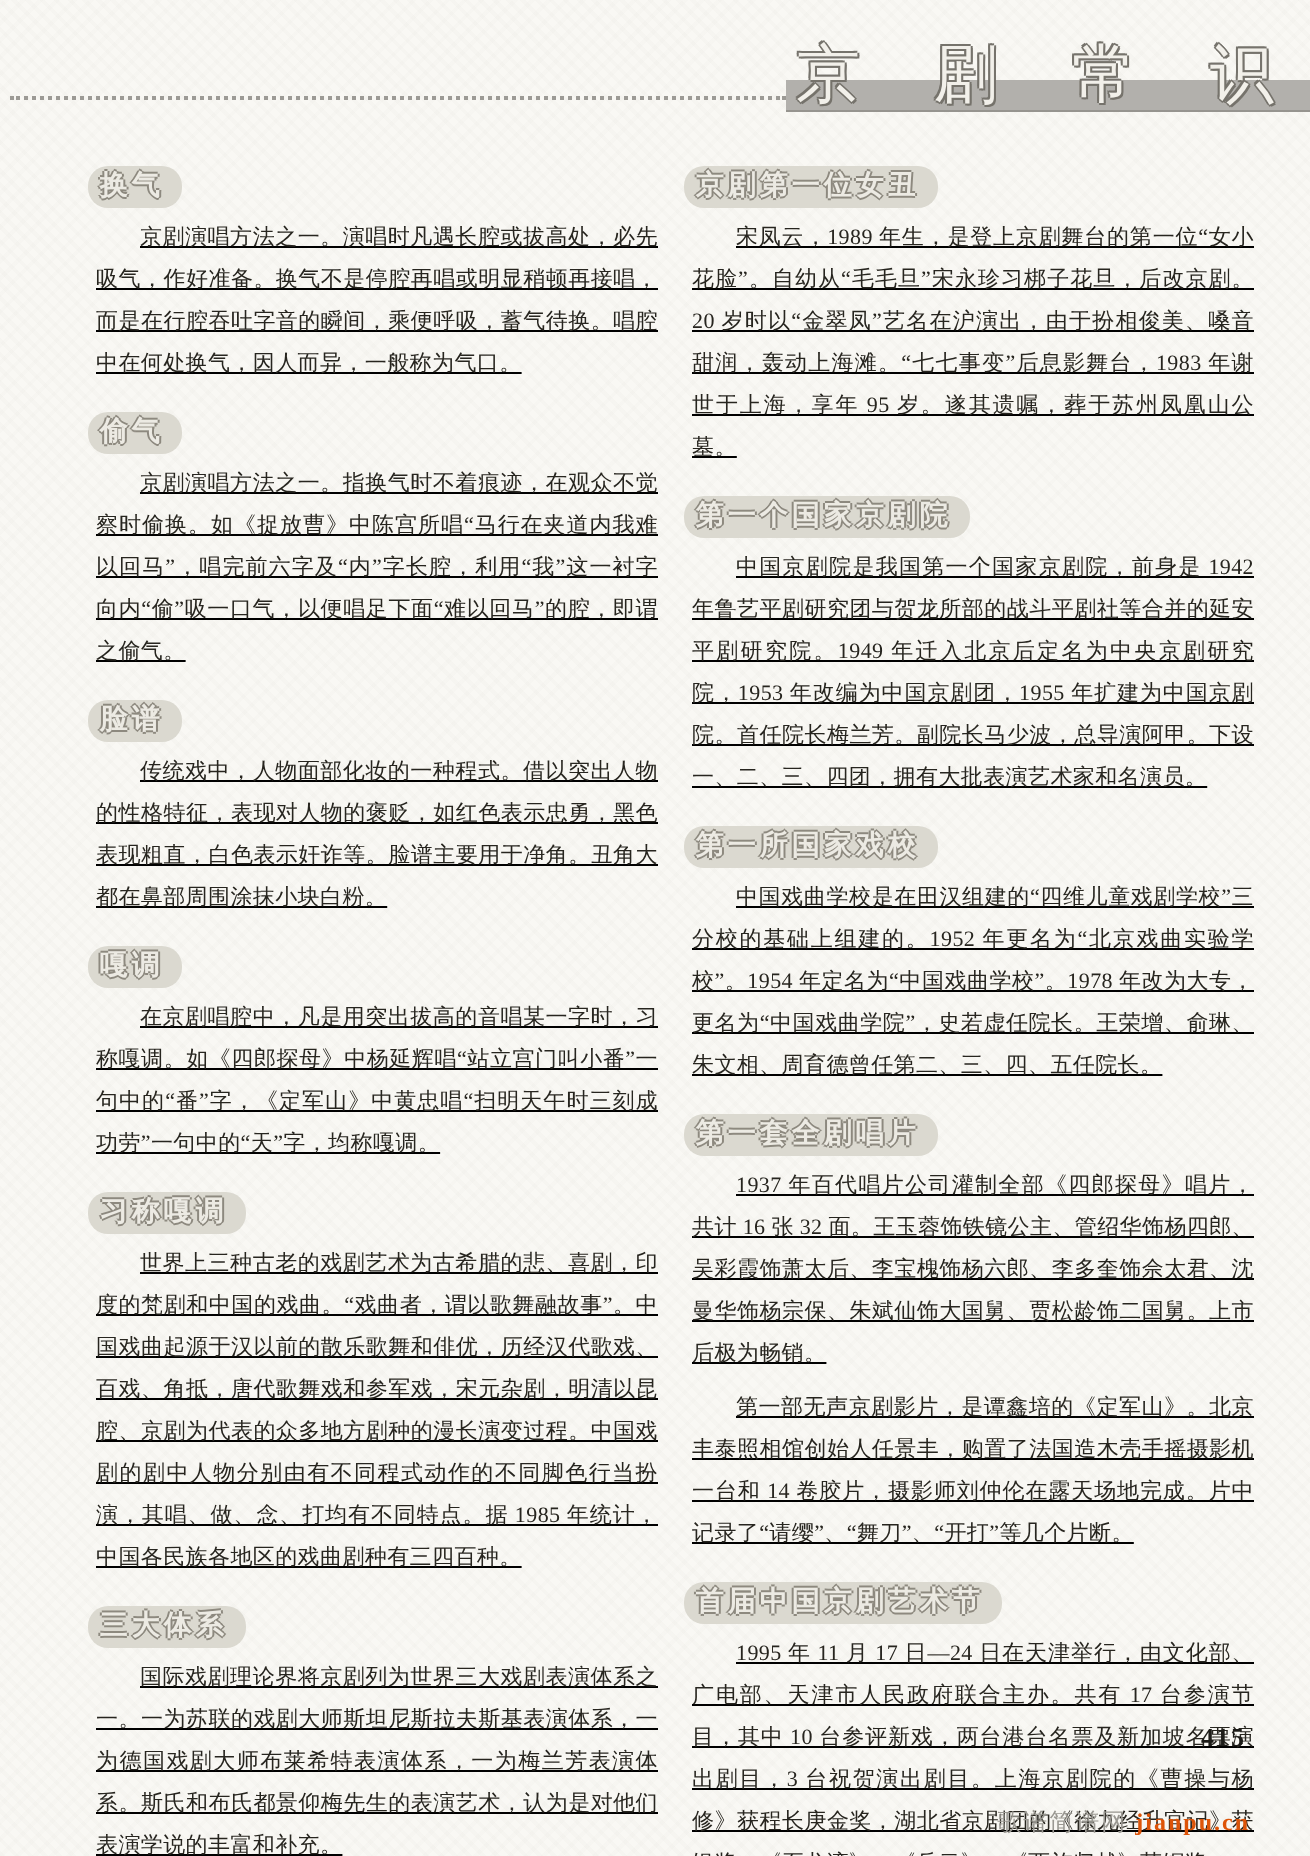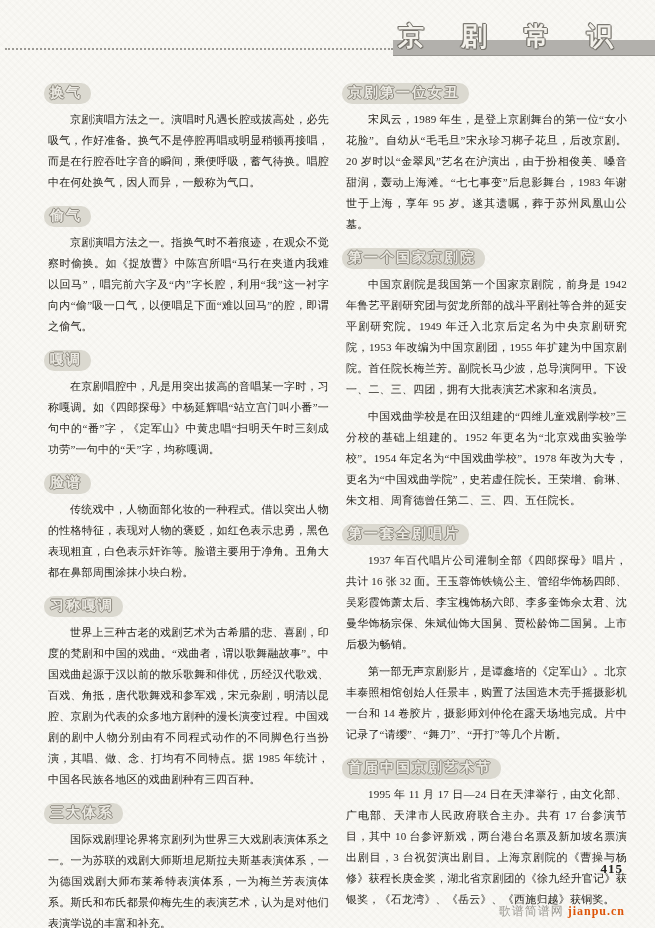--- a/index.html
+++ b/index.html
@@ -22,29 +22,29 @@
   .header-dots{
     position:absolute;top:48px;left:5px;width:388px;height:0;
     border-top:2px dotted #9c9a95;
   }
   .header-bar{
     position:absolute;top:40px;left:393px;width:262px;height:15px;
     background:#b2b0ac;border-bottom:1px solid #96948f;
   }
   .header-title{
     position:absolute;top:22px;left:398px;width:257px;
-    font-size:26px;font-weight:bold;line-height:30px;
+    font-size:32px;font-weight:normal;line-height:30px;
     letter-spacing:37px;white-space:nowrap;
     color:#f2f0ea;
     text-shadow:-1px 0 #76736c,1px 0 #76736c,0 -1px #76736c,0 1px #76736c,1px 1px #76736c,-1px -1px #76736c;
   }
   
   .columns{
     position:absolute;top:76px;left:48px;right:28px;bottom:120px;
-    display:flex;gap:17px;
+    display:flex;gap:17px;text-decoration:underline;
   }
   .col{flex:1 1 0;min-width:0;}
   .sec{margin:0 0 4px 0;}
   .pill{
     display:inline-block;margin:7px 0 3px -4px;
     padding:1px 9px 2px 6px;
     background:#dbd9d0;border-radius:10px;
     font-size:14px;font-weight:bold;letter-spacing:2px;
     color:#eceae3;
     text-shadow:-1px 0 #8d897f,1px 0 #8d897f,0 -1px #8d897f,0 1px #8d897f;
@@ -86,26 +86,26 @@
     <div class="col">
       <div class="sec">
         <div class="pill">换气</div>
         <p class="body-p">京剧演唱方法之一。演唱时凡遇长腔或拔高处，必先吸气，作好准备。换气不是停腔再唱或明显稍顿再接唱，而是在行腔吞吐字音的瞬间，乘便呼吸，蓄气待换。唱腔中在何处换气，因人而异，一般称为气口。</p>
       </div>
       <div class="sec">
         <div class="pill">偷气</div>
         <p class="body-p">京剧演唱方法之一。指换气时不着痕迹，在观众不觉察时偷换。如《捉放曹》中陈宫所唱“马行在夹道内我难以回马”，唱完前六字及“内”字长腔，利用“我”这一衬字向内“偷”吸一口气，以便唱足下面“难以回马”的腔，即谓之偷气。</p>
       </div>
       <div class="sec">
+        <div class="pill">脸谱</div>
+        <p class="body-p">传统戏中，人物面部化妆的一种程式。借以突出人物的性格特征，表现对人物的褒贬，如红色表示忠勇，黑色表现粗直，白色表示奸诈等。脸谱主要用于净角。丑角大都在鼻部周围涂抹小块白粉。</p>
+      </div>
+      <div class="sec">
         <div class="pill">嘎调</div>
         <p class="body-p">在京剧唱腔中，凡是用突出拔高的音唱某一字时，习称嘎调。如《四郎探母》中杨延辉唱“站立宫门叫小番”一句中的“番”字，《定军山》中黄忠唱“扫明天午时三刻成功劳”一句中的“天”字，均称嘎调。</p>
-      </div>
-      <div class="sec">
-        <div class="pill">脸谱</div>
-        <p class="body-p">传统戏中，人物面部化妆的一种程式。借以突出人物的性格特征，表现对人物的褒贬，如红色表示忠勇，黑色表现粗直，白色表示奸诈等。脸谱主要用于净角。丑角大都在鼻部周围涂抹小块白粉。</p>
       </div>
       <div class="sec">
         <div class="pill">习称嘎调</div>
         <p class="body-p">世界上三种古老的戏剧艺术为古希腊的悲、喜剧，印度的梵剧和中国的戏曲。“戏曲者，谓以歌舞融故事”。中国戏曲起源于汉以前的散乐歌舞和俳优，历经汉代歌戏、百戏、角抵，唐代歌舞戏和参军戏，宋元杂剧，明清以昆腔、京剧为代表的众多地方剧种的漫长演变过程。中国戏剧的剧中人物分别由有不同程式动作的不同脚色行当扮演，其唱、做、念、打均有不同特点。据 1985 年统计，中国各民族各地区的戏曲剧种有三四百种。</p>
       </div>
       <div class="sec">
         <div class="pill">三大体系</div>
         <p class="body-p">国际戏剧理论界将京剧列为世界三大戏剧表演体系之一。一为苏联的戏剧大师斯坦尼斯拉夫斯基表演体系，一为德国戏剧大师布莱希特表演体系，一为梅兰芳表演体系。斯氏和布氏都景仰梅先生的表演艺术，认为是对他们表演学说的丰富和补充。</p>
       </div>
 
@@ -114,20 +114,21 @@
     <div class="col">
       <div class="sec">
         <div class="pill">京剧第一位女丑</div>
         <p class="body-p">宋凤云，1989 年生，是登上京剧舞台的第一位“女小花脸”。自幼从“毛毛旦”宋永珍习梆子花旦，后改京剧。20 岁时以“金翠凤”艺名在沪演出，由于扮相俊美、嗓音甜润，轰动上海滩。“七七事变”后息影舞台，1983 年谢世于上海，享年 95 岁。遂其遗嘱，葬于苏州凤凰山公墓。</p>
       </div>
       <div class="sec">
         <div class="pill">第一个国家京剧院</div>
         <p class="body-p">中国京剧院是我国第一个国家京剧院，前身是 1942 年鲁艺平剧研究团与贺龙所部的战斗平剧社等合并的延安平剧研究院。1949 年迁入北京后定名为中央京剧研究院，1953 年改编为中国京剧团，1955 年扩建为中国京剧院。首任院长梅兰芳。副院长马少波，总导演阿甲。下设一、二、三、四团，拥有大批表演艺术家和名演员。</p>
       </div>
       <div class="sec">
+        <div class="pill">第一所国家戏校</div>
         <p class="body-p">中国戏曲学校是在田汉组建的“四维儿童戏剧学校”三分校的基础上组建的。1952 年更名为“北京戏曲实验学校”。1954 年定名为“中国戏曲学校”。1978 年改为大专，更名为“中国戏曲学院”，史若虚任院长。王荣增、俞琳、朱文相、周育德曾任第二、三、四、五任院长。</p>
       </div>
       <div class="sec">
         <div class="pill">第一套全剧唱片</div>
         <p class="body-p">1937 年百代唱片公司灌制全部《四郎探母》唱片，共计 16 张 32 面。王玉蓉饰铁镜公主、管绍华饰杨四郎、吴彩霞饰萧太后、李宝槐饰杨六郎、李多奎饰佘太君、沈曼华饰杨宗保、朱斌仙饰大国舅、贾松龄饰二国舅。上市后极为畅销。</p>
       </div>
       <div class="sec">
         <p class="body-p">第一部无声京剧影片，是谭鑫培的《定军山》。北京丰泰照相馆创始人任景丰，购置了法国造木壳手摇摄影机一台和 14 卷胶片，摄影师刘仲伦在露天场地完成。片中记录了“请缨”、“舞刀”、“开打”等几个片断。</p>
       </div>
       <div class="sec">

